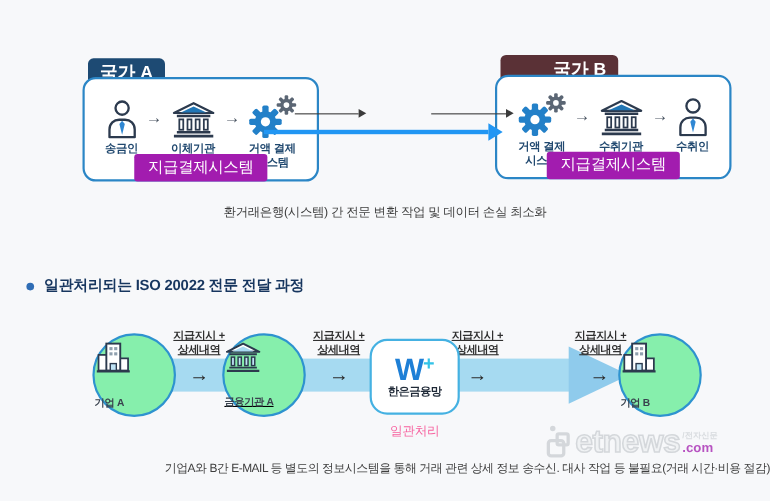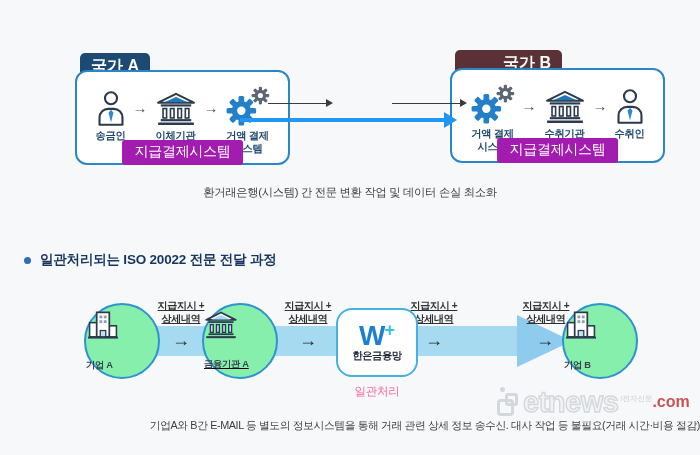--- a/index.html
+++ b/index.html
@@ -71,23 +71,23 @@
   .ba1{left:172px;} .ba2{left:299px;} .ba3{left:425px;} .ba4{left:536px;}
 
   
   .watermark{position:absolute;left:497px;top:387px;display:flex;align-items:center;opacity:.75;z-index:3;}
   .wm-icon{position:relative;width:24px;height:30px;margin-right:2px;flex:0 0 auto;}
   .wm-icon i{position:absolute;border:3px solid #c9cdd1;border-radius:4px;}
   .wm-icon .q1{width:11px;height:11px;left:0;bottom:1px;}
   .wm-icon .q2{width:7px;height:7px;right:3px;top:6px;border-radius:3px;}
   .wm-icon .q3{width:5px;height:5px;left:3px;top:0;background:#c9cdd1;border:none;border-radius:2.5px;}
   .wm-text{font-size:29px;font-weight:800;color:#eef0f2;-webkit-text-stroke:1.4px #c9cdd1;line-height:0.78;letter-spacing:-0.5px;}
-  .wm-right{display:flex;flex-direction:row;align-items:flex-start;margin-left:2px;}
+  .wm-right{display:flex;flex-direction:column;align-items:flex-start;margin-left:2px;}
   .wm-sub{font-size:7.5px;font-weight:bold;color:#cfd3d7;}
-  .wm-com{font-size:16px;font-weight:800;color:#b91c1c;line-height:1;}
+  .wm-com{font-size:12px;font-weight:800;color:#a21caf;line-height:1;}
 </style>
 </head>
 <body>
 
 <div class="canvas">
 
 
   <div class="tab tab-a">국가 A</div>
   <div class="sys-box box-a">
     <div class="node">

